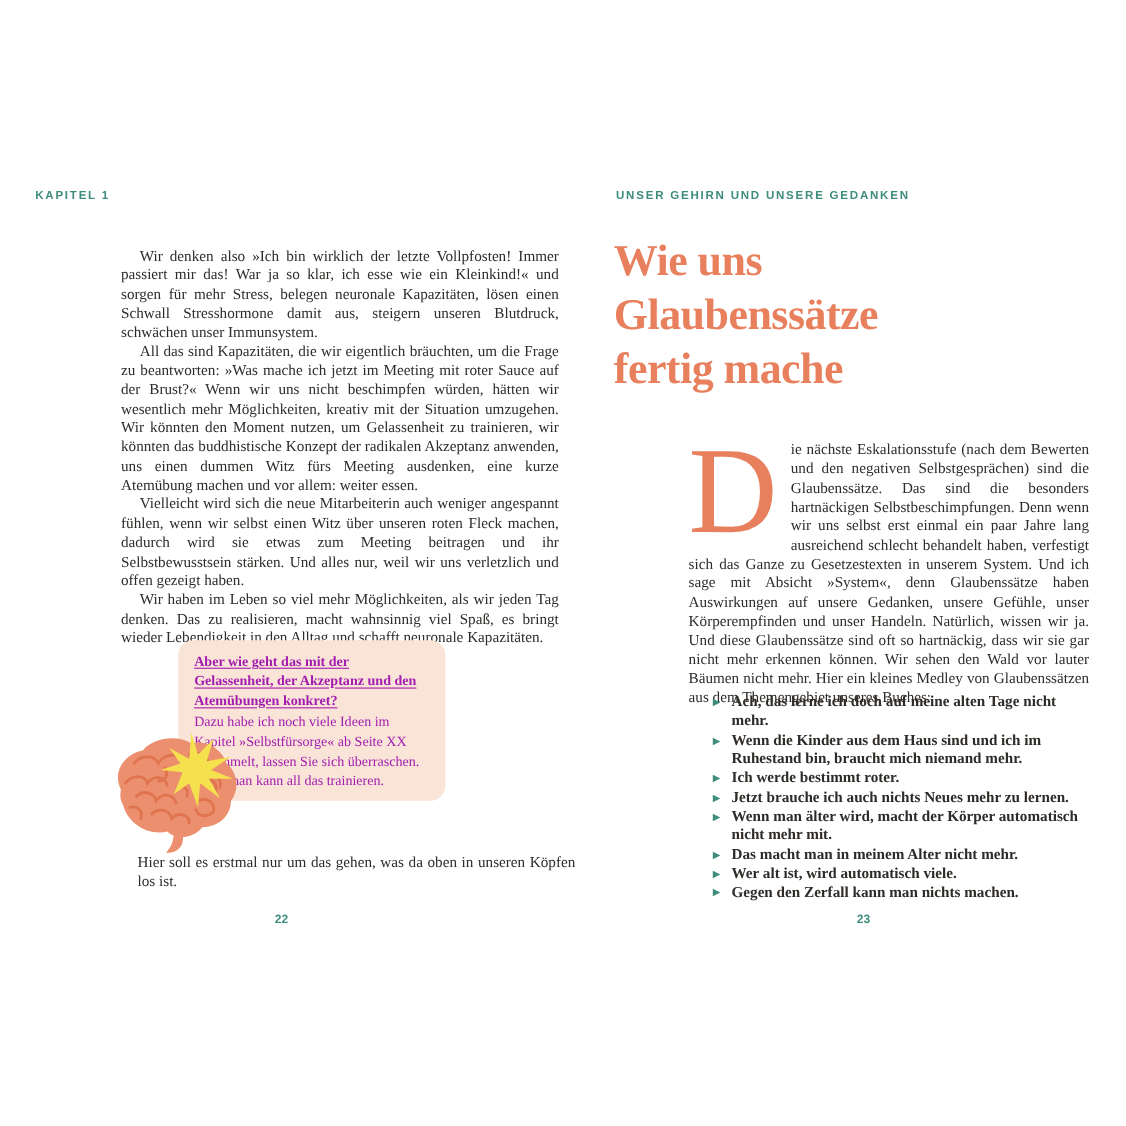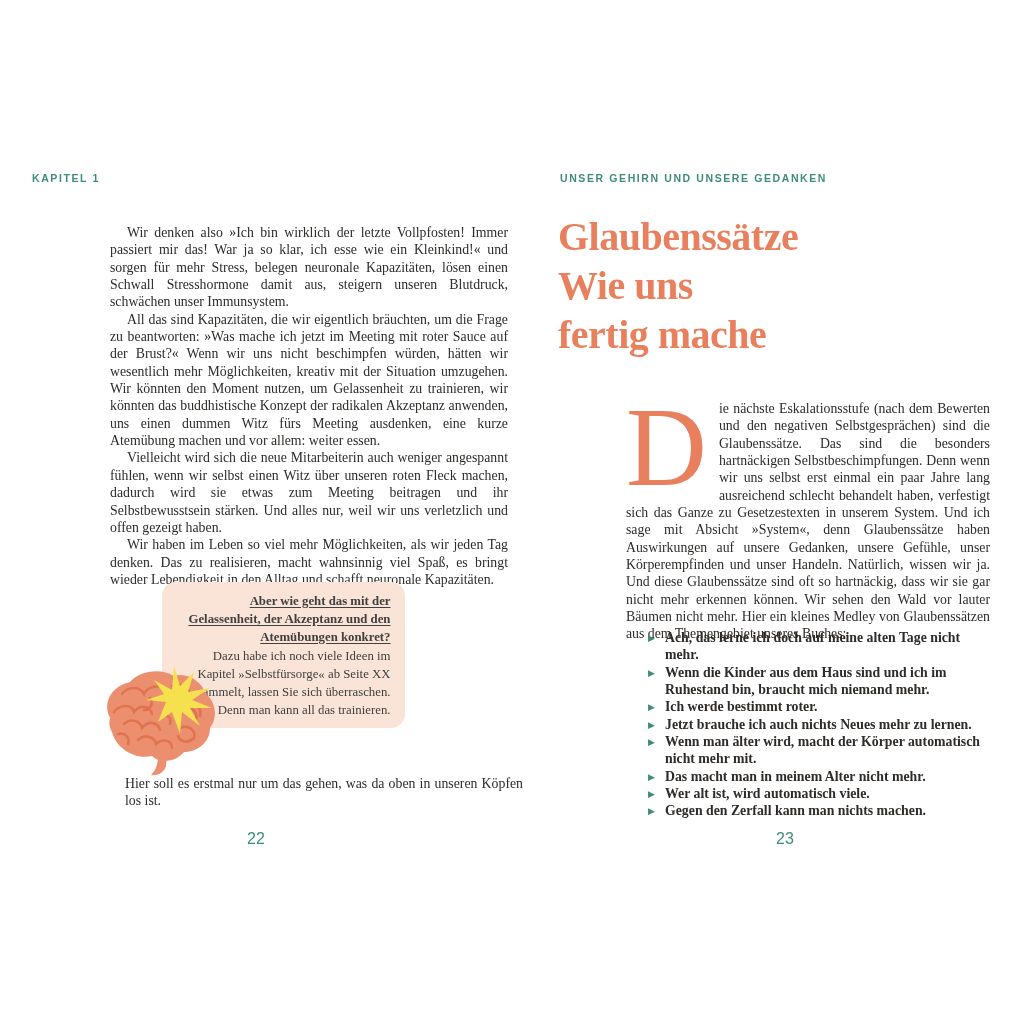--- a/index.html
+++ b/index.html
@@ -37,41 +37,41 @@
     padding:4px 12px 0 0;
   }
 
   
   .callout{
     background:#fae4d7;border-radius:14px;
     width:243px;height:146px;
     display:flex;align-items:center;justify-content:center;
   }
   .callout-inner{
-    width:214px;text-align:right;color:#404040;
+    width:214px;text-align:left;color:#a21caf;
     font-size:12.8px;line-height:18px;
   }
   .callout-title{
     font-weight:bold;text-decoration:underline;
     text-underline-offset:2px;margin:0 0 1px 0;
   }
   .callout-body{margin:0;}
 
   
   .belief-list{list-style:none;margin:0;padding:0;width:338px;
     font-size:13.8px;line-height:17.35px;font-weight:bold;color:#2e2b28;}
   .belief-list li{position:relative;padding-left:17px;text-align:left;}
   .belief-list .tri{
     position:absolute;left:0;top:1px;color:#3e8c7c;
     font-size:9px;line-height:17.35px;font-weight:normal;
   }
 
   .pagenum{
     font-family:"Liberation Sans", sans-serif;
-    font-size:16px;font-weight:normal;color:#3e8c7c;text-align:center;
+    font-size:11px;font-weight:bold;color:#3e8c7c;text-align:center;
   }
 </style>
 </head>
 <body>
 
 <div class="abs" style="left:0;top:0;width:512px;height:1024px;">
 
   <div class="abs kicker" style="left:32px;top:172px;">KAPITEL 1</div>
 
   <div class="abs bodycol" style="left:110px;top:224px;width:398px;">
@@ -118,22 +118,22 @@
   </div>
 
   <div class="abs pagenum" style="left:236px;top:830px;width:40px;">22</div>
 </div>
 
 <div class="abs" style="left:512px;top:0;width:512px;height:1024px;">
 
   <div class="abs kicker" style="left:48px;top:172px;text-align:center;">UNSER GEHIRN UND UNSERE GEDANKEN</div>
 
   <div class="abs" style="left:46px;top:212px;width:440px;">
+    <div class="chapter-title">Wie uns</div>
     <div class="chapter-title">Glaubenssätze</div>
-    <div class="chapter-title">Wie uns</div>
     <div class="chapter-title">fertig mache</div>
   </div>
 
   <div class="abs bodycol" style="left:114px;top:400px;width:364px;">
     <p class="noindent"><span class="dropcap">D</span><span>ie nächste Eskalationsstufe (nach dem Bewerten und den negativen Selbstgesprächen) sind die Glaubenssätze. Das sind die besonders hartnäckigen Selbstbeschimpfungen. Denn wenn wir uns selbst erst einmal ein paar Jahre lang ausreichend schlecht behandelt haben, verfestigt sich das Ganze zu Gesetzestexten in unserem System. Und ich sage mit Absicht »System«, denn Glaubenssätze haben Auswirkungen auf unsere Gedanken, unsere Gefühle, unser Körperempfinden und unser Handeln. Natürlich, wissen wir ja. Und diese Glaubenssätze sind oft so hartnäckig, dass wir sie gar nicht mehr erkennen können. Wir sehen den Wald vor lauter Bäumen nicht mehr. Hier ein kleines Medley von Glaubenssätzen aus dem Themengebiet unseres Buches:</span></p>
   </div>
 
   <ul class="abs belief-list" style="left:136px;top:629px;">
     <li><span class="tri">▶</span><span>Ach, das lerne ich doch auf meine alten Tage nicht mehr.</span></li>
     <li><span class="tri">▶</span><span>Wenn die Kinder aus dem Haus sind und ich im Ruhestand bin, braucht mich niemand mehr.</span></li>

